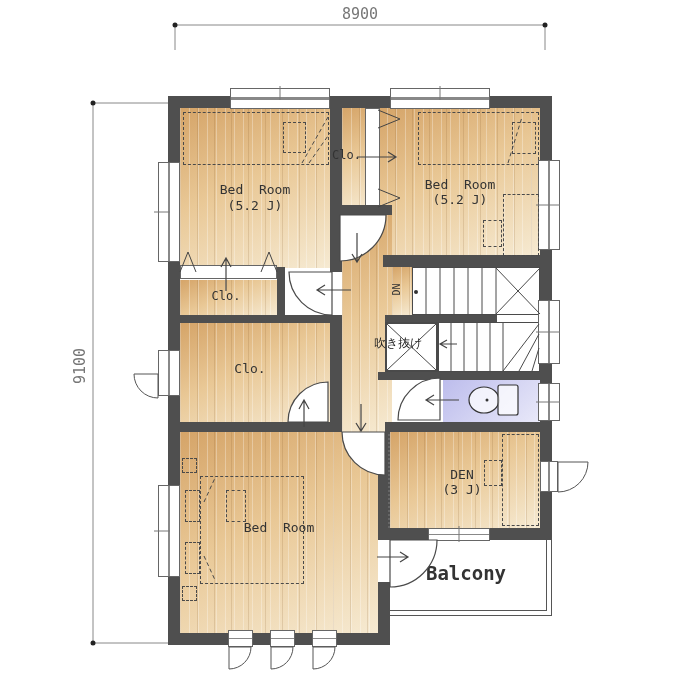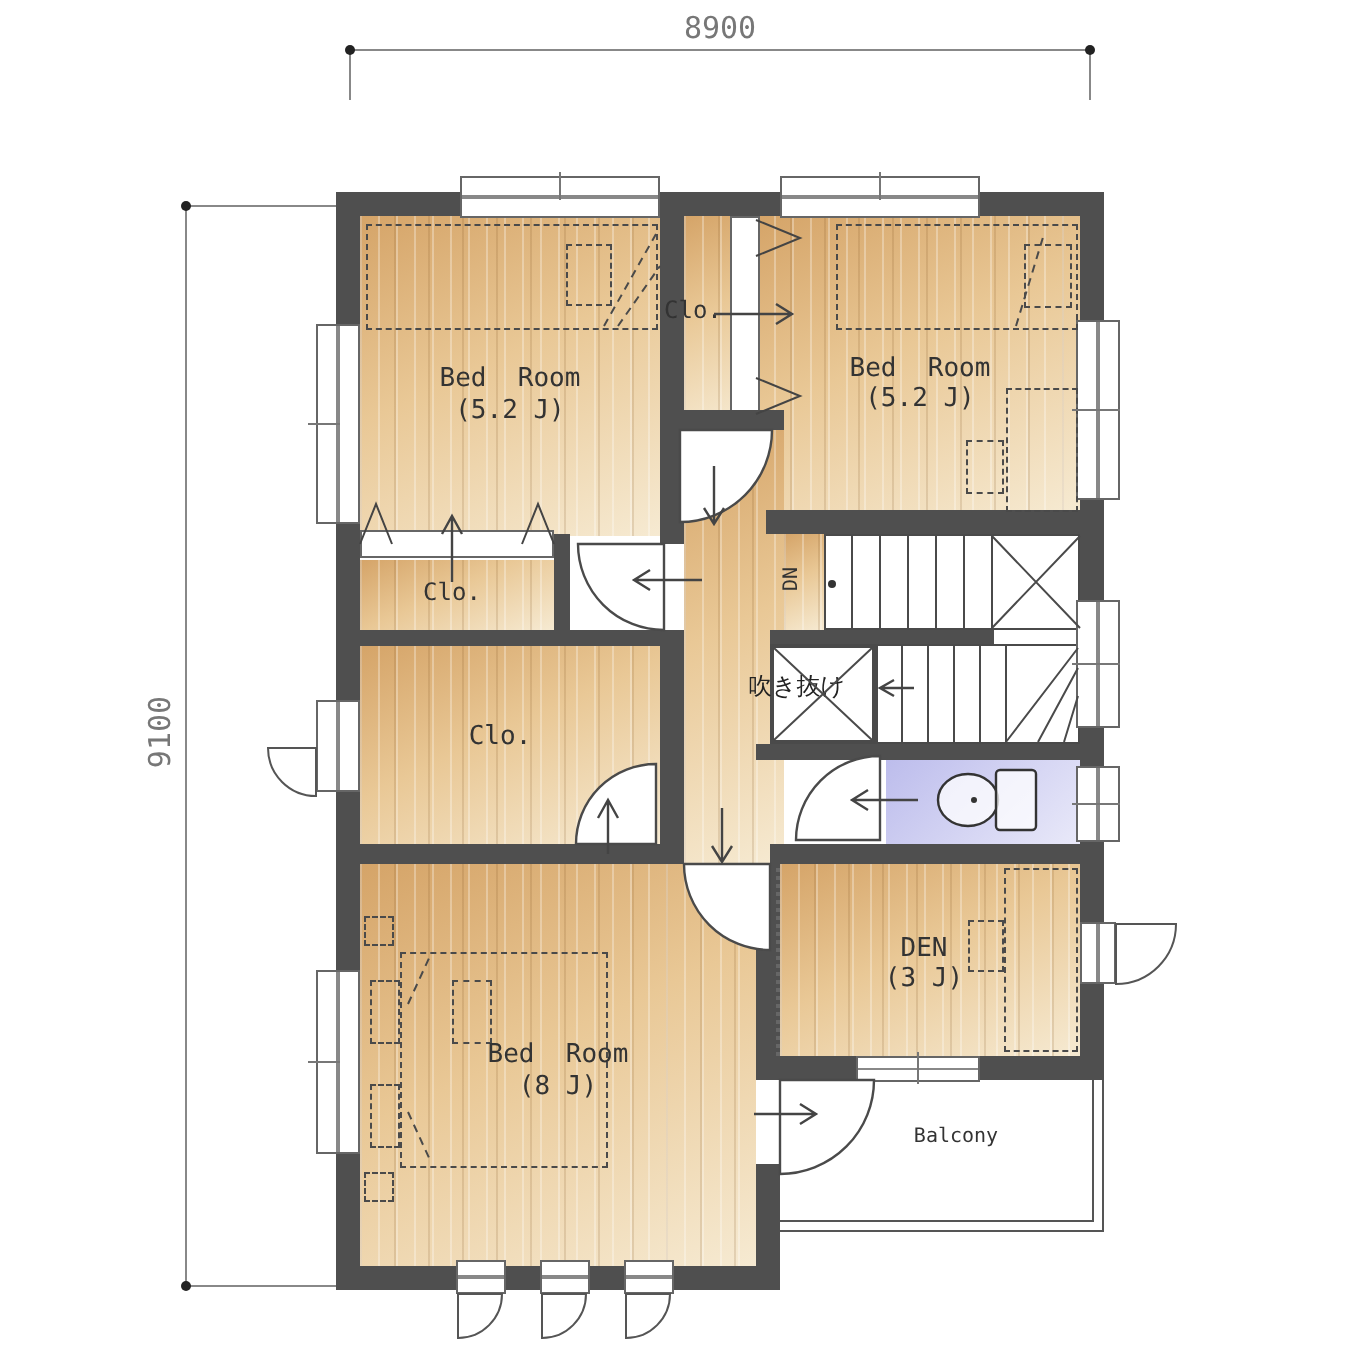--- a/index.html
+++ b/index.html
@@ -101,24 +101,23 @@
   <div class="lbl" style="left:188px;top:183px;width:134px;">Bed  Room</div>
   <div class="lbl" style="left:188px;top:199px;width:134px;">(5.2 J)</div>
   <div class="lbl" style="left:394px;top:178px;width:132px;">Bed  Room</div>
   <div class="lbl" style="left:394px;top:193px;width:132px;">(5.2 J)</div>
   <div class="lbl small" style="left:332px;top:149px;width:34px;text-align:left;">Clo.</div>
   <div class="lbl small" style="left:204px;top:290px;width:44px;">Clo.</div>
   <div class="lbl" style="left:222px;top:362px;width:56px;">Clo.</div>
   <div class="lbl small" style="left:384px;top:284px;width:24px;font-size:10px;transform:rotate(-90deg);">DN</div>
   <div class="lbl small" style="left:374px;top:337px;width:66px;text-align:left;color:#222;">吹き抜け</div>
   <div class="lbl" style="left:212px;top:521px;width:134px;">Bed  Room</div>
-  <div class="lbl" style="left:212px;top:537px;width:134px;">(8 J)</div>
   <div class="lbl" style="left:430px;top:468px;width:64px;">DEN</div>
   <div class="lbl" style="left:430px;top:483px;width:64px;">(3 J)</div>
-  <div class="lbl" style="left:420px;top:563px;width:116px;font-size:10px;">Balcony</div>
+  <div class="lbl" style="left:408px;top:563px;width:116px;font-size:19px;font-weight:bold;">Balcony</div>
   <div class="dim" style="left:310px;top:5px;width:100px;">8900</div>
   <div class="dim" style="left:58px;top:357px;width:44px;transform:rotate(-90deg);">9100</div>
 
   <svg class="overlay" width="680" height="680" viewBox="0 0 680 680">
     <g stroke="#888" stroke-width="1" fill="none">
       <path d="M175,25 H545 M175,25 V50 M545,25 V50"></path>
       <path d="M93,103 V643 M93,103 H168 M93,643 H168"></path>
     </g>
     <g fill="#222" stroke="none">
       <circle cx="175" cy="25" r="2.5"></circle>

